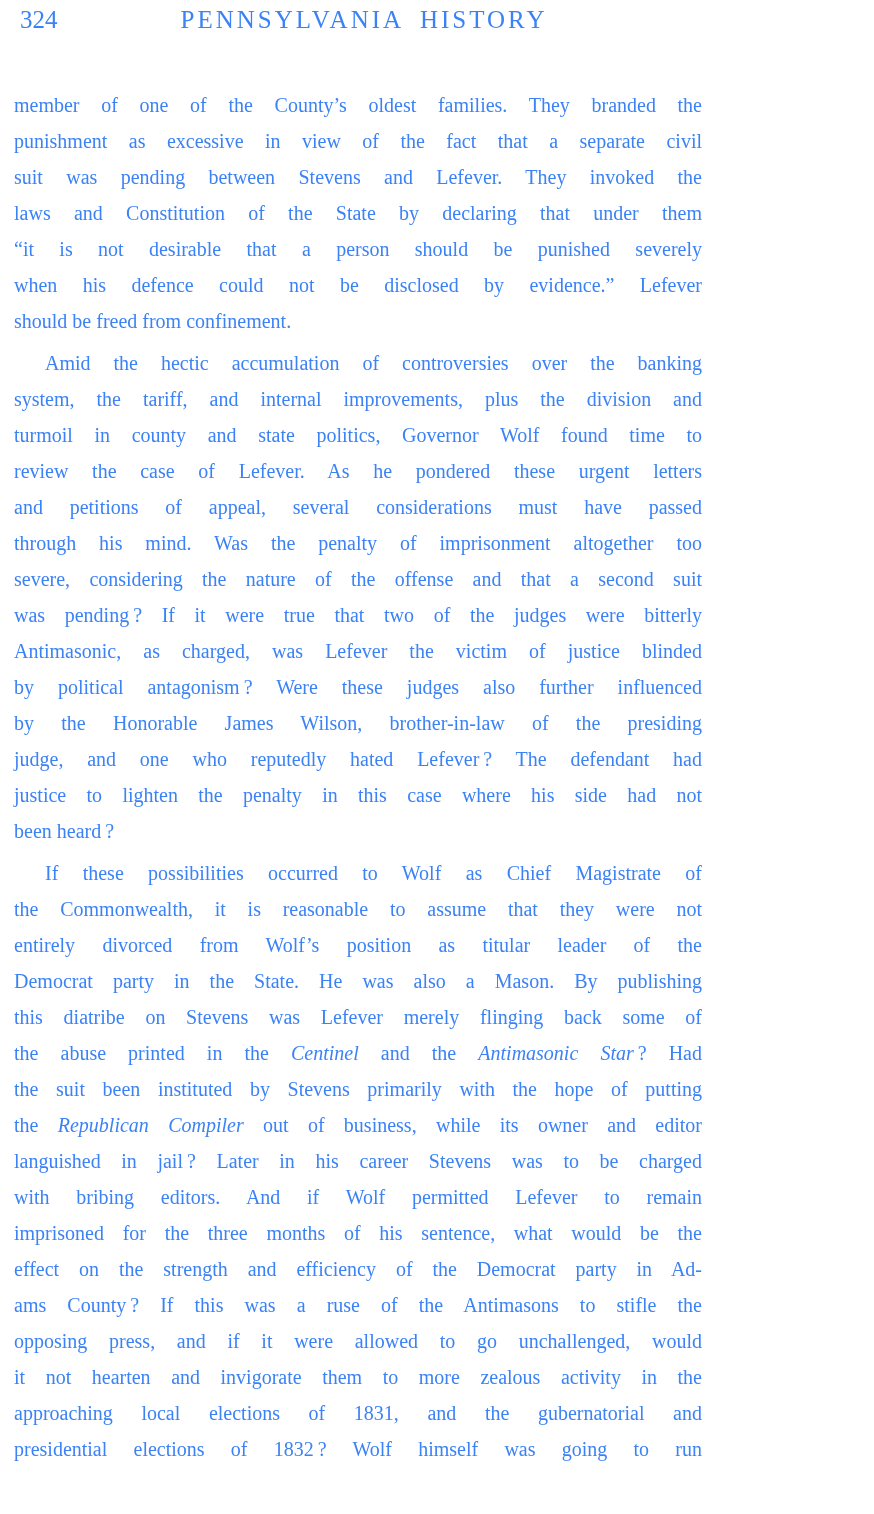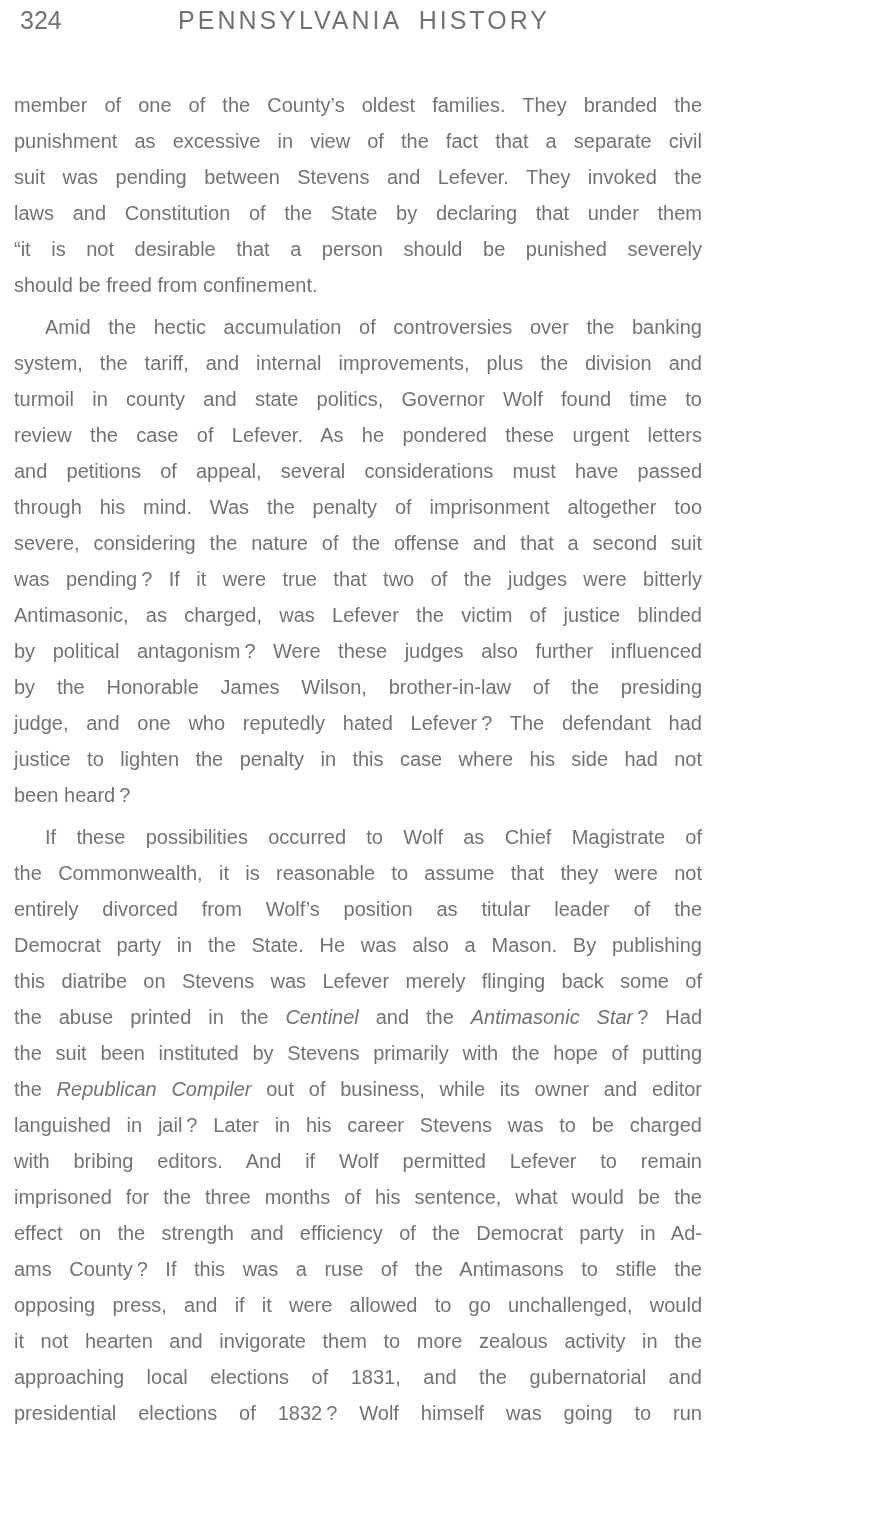--- a/index.html
+++ b/index.html
@@ -5,22 +5,22 @@
   html, body {
     margin: 0;
     padding: 0;
     background: #ffffff;
   }
   .page {
     position: relative;
     width: 716px;
     height: 1514px;
     background: #ffffff;
-    color: #737373;
-    font-family: Liberation Sans, sans-serif;
+    color: #3b82f6;
+    font-family: Liberation Serif, serif;
     overflow: hidden;
     box-sizing: border-box;
   }
   .running-header {
     position: relative;
     padding-top: 8px;
     height: 30px;
   }
   .page-number {
     position: absolute;
@@ -77,20 +77,21 @@
     <span class="header-title">PENNSYLVANIA HISTORY</span>
   </div>
   <div class="page-body">
 
   <div class="paragraph">
         <div class="line">member of one of the County’s oldest families. They branded the</div>
         <div class="line">punishment as excessive in view of the fact that a separate civil</div>
         <div class="line">suit was pending between Stevens and Lefever. They invoked the</div>
         <div class="line">laws and Constitution of the State by declaring that under them</div>
         <div class="line">“it is not desirable that a person should be punished severely</div>
+        <div class="line">when his defence could not be disclosed by evidence.” Lefever</div>
         <div class="line lastline">should be freed from confinement.</div>
       </div>
       <div class="paragraph">
         <div class="line indent">Amid the hectic accumulation of controversies over the banking</div>
         <div class="line">system, the tariff, and internal improvements, plus the division and</div>
         <div class="line">turmoil in county and state politics, Governor Wolf found time to</div>
         <div class="line">review the case of Lefever. As he pondered these urgent letters</div>
         <div class="line">and petitions of appeal, several considerations must have passed</div>
         <div class="line">through his mind. Was the penalty of imprisonment altogether too</div>
         <div class="line">severe, considering the nature of the offense and that a second suit</div>

